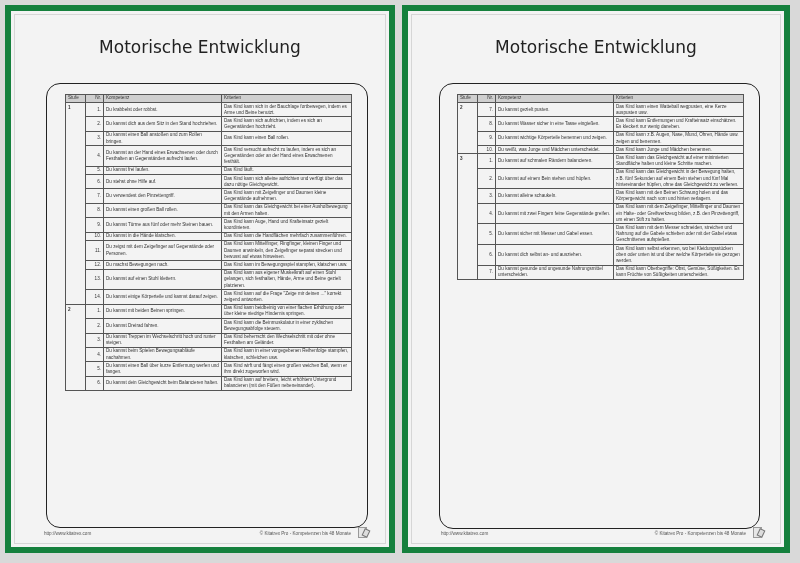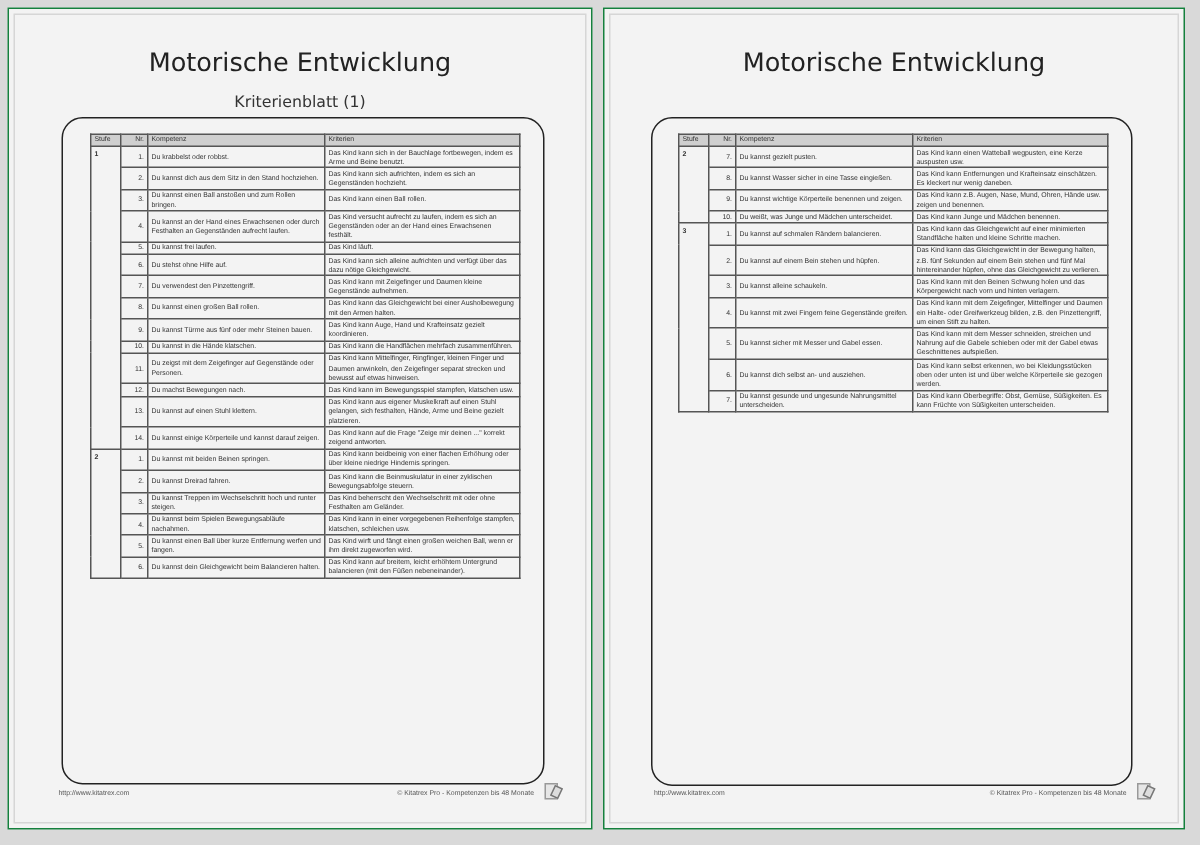--- a/index.html
+++ b/index.html
@@ -1,17 +1,17 @@
 <!DOCTYPE html>
 <html><head>
   <meta charset="utf-8">
   <style>
     html,body{margin:0;padding:0;}
     body{width:800px;height:563px;background:#d9d9d9;position:relative;overflow:hidden;font-family:"Liberation Sans",sans-serif;color:#222;}
-    .page{position:absolute;top:5px;height:548px;background:#f3f3f3;border:1px solid #15803d;box-sizing:border-box;}
+    .page{position:absolute;top:5px;height:548px;background:#f3f3f3;border:6px solid #15803d;box-sizing:border-box;}
     .page.left{left:5px;width:390px;}
     .page.right{left:402px;width:388px;}
     .inner{position:absolute;left:3px;top:3px;right:3px;bottom:3px;border:1px solid #d6d6d6;}
     .title{position:absolute;left:0;right:0;top:26px;text-align:center;font-family:"DejaVu Sans",sans-serif;font-size:17px;color:#222;}
     .subtitle{position:absolute;left:0;right:0;top:56px;text-align:center;font-family:"DejaVu Sans",sans-serif;font-size:10.5px;color:#333;}
     .frame{position:absolute;border:1.6px solid #222;border-radius:14px;box-sizing:border-box;}
     .left .frame{left:35px;width:322px;top:72px;height:445px;}
     .right .frame{left:31px;width:321px;top:72px;height:446px;}
     table{position:absolute;border-collapse:collapse;font-size:4.6px;line-height:6.2px;color:#333;table-layout:fixed;}
     .left table{left:18px;top:10px;width:286px;}
@@ -26,21 +26,20 @@
     .footer.copy{right:38px;}
     .doc-icon{position:absolute;top:516px;right:22px;width:9px;height:11px;border:1px solid #999;background:#e6e6e6;box-sizing:border-box;}
     .doc-icon:after{content:"";position:absolute;right:-3px;top:1px;width:4px;height:6px;border:1px solid #777;transform:rotate(25deg);background:#ddd;}
   </style>
 </head>
 <body>
 
 <div class="page left">
   <div class="inner"></div>
   <div class="title">Motorische Entwicklung</div>
-  <div class="subtitle">Kriterienblatt  (1)</div>
   <div class="frame">
     <table>
       <colgroup>
           <col class="c1">
           <col class="c2">
           <col class="c3">
           <col class="c4">
         </colgroup>
       <thead>
         <tr>

